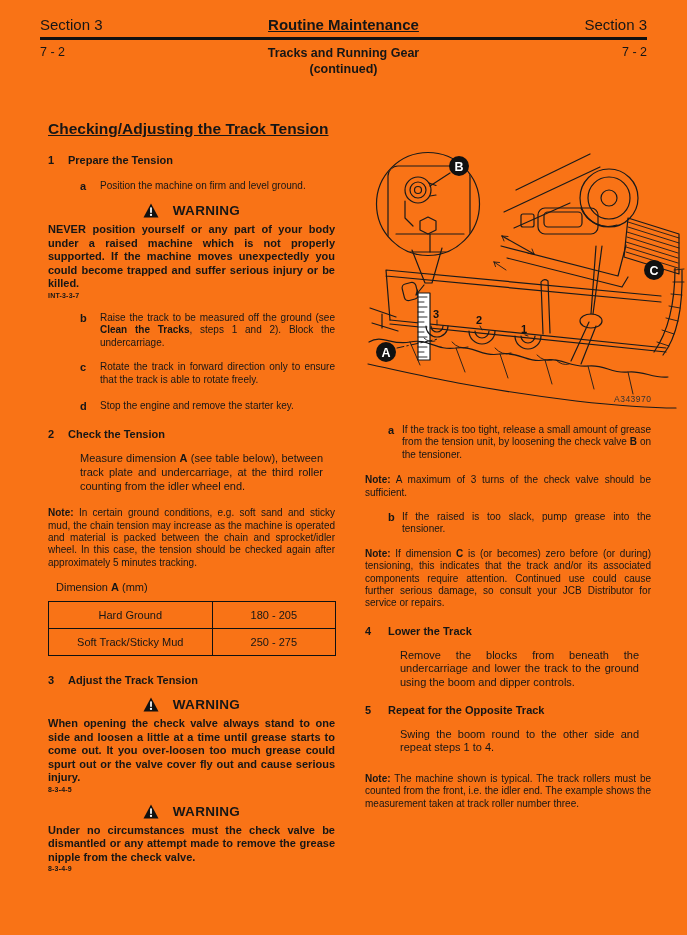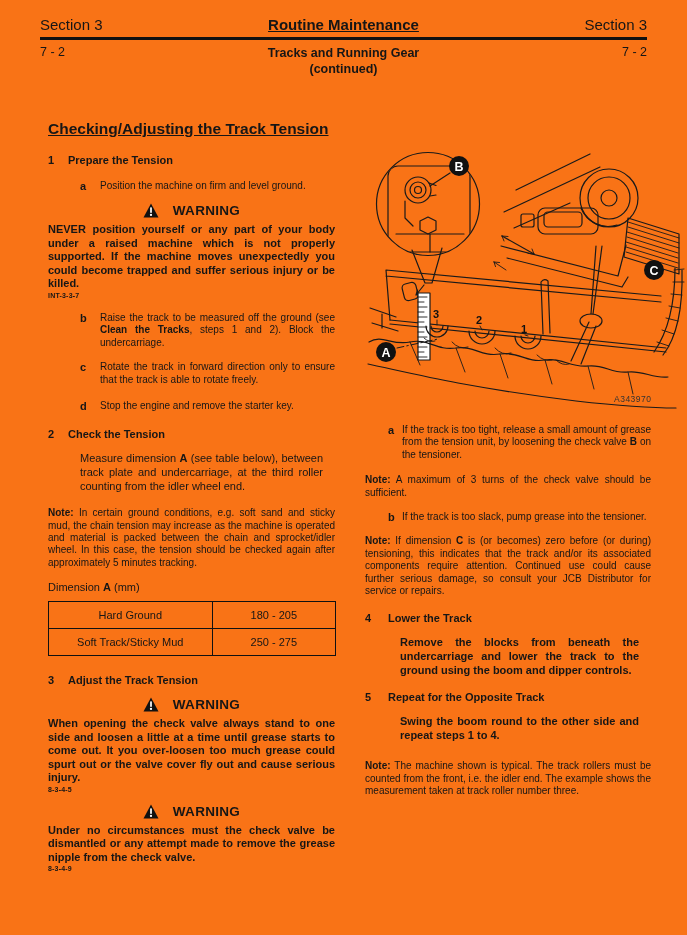--- a/index.html
+++ b/index.html
@@ -18,38 +18,38 @@
   .hdr2-center{flex:1;text-align:center;font-size:12.5px;font-weight:bold;line-height:1.3;}
   
   .col-left{position:absolute;left:48px;top:120px;width:287px;}
   .col-right{position:absolute;left:365px;top:424px;width:286px;}
   .doc-h1{font-size:15.5px;font-weight:bold;margin:0;text-decoration:underline;}
   .step-head{display:flex;font-size:11px;font-weight:bold;}
   .step-num{width:20px;flex:none;}
   .col-right .step-num{width:23px;}
   .body-p{font-size:11px;line-height:1.24;text-align:justify;margin:12px;}
   .indent-l{padding-left:20px;}
-  .indent-r{padding-left:23px;font-weight:bold;}
+  .indent-r{padding-left:23px;}
   .sub{display:flex;}
   .sub-l{padding-left:32px;}
   .sub-r{padding-left:23px;}
   .sub-label{flex:none;font-size:11px;font-weight:bold;}
   .sub-l .sub-label{width:20px;}
   .sub-r .sub-label{width:14px;}
   .sub-text{flex:1;font-size:10px;line-height:1.24;text-align:justify;}
   .seg-b{font-weight:bold;}
   .note-p{font-size:10px;line-height:1.24;text-align:justify;margin:0;}
   
   .warn-head{display:flex;justify-content:center;align-items:center;gap:14px;
              font-size:13.5px;font-weight:bold;letter-spacing:.3px;}
   .warn-tri{width:16px;height:15px;flex:none;}
   .warn-body{font-size:11px;font-weight:bold;line-height:1.23;text-align:justify;margin:5px 0 0;}
   .warn-code{font-size:7px;font-weight:bold;margin-top:1px;letter-spacing:.2px;}
   
-  .dim-label{font-size:11px;margin:0;}
+  .dim-label{font-size:11px;margin:8px;}
   .dim-table{border-collapse:collapse;width:288px;margin-top:8px;}
   .dim-table td{border:1.6px solid #111;height:26px;text-align:center;
                 font-size:11px;padding:0 4px;}
   .dim-table td.c1{width:57%;}.mt11{margin-top:11px;}.mt12{margin-top:12px;}
   .mt13{margin-top:13px;}.mt14{margin-top:14px;}.mt15{margin-top:15px;}
   .mt16{margin-top:16px;}.mt18{margin-top:18px;}
   
   .figure{position:absolute;left:366px;top:146px;width:320px;height:268px;}
   .fig-svg{width:100%;height:100%;}
   .fig-stroke{stroke:#1a1a1a;fill:none;stroke-width:1.2;stroke-linecap:round;stroke-linejoin:round;}
@@ -288,21 +288,21 @@
 
     <div class="sub sub-r">
       <span class="sub-label">a</span>
       <span class="sub-text"><span>If the track is too tight, release a small amount of grease from the tension unit, by loosening the check valve </span><span class="seg-b">B</span><span> on the tensioner.</span></span>
     </div>
 
     <p class="note-p mt13"><span class="seg-b">Note:</span><span> A maximum of 3 turns of the check valve should be sufficient.</span></p>
 
     <div class="sub sub-r mt12">
       <span class="sub-label">b</span>
-      <span class="sub-text">If the track is too slack, pump grease into the tensioner.</span>
+      <span class="sub-text">If the raised is too slack, pump grease into the tensioner.</span>
     </div>
 
     <p class="note-p mt12"><span class="seg-b">Note:</span><span> If dimension </span><span class="seg-b">C</span><span> is (or becomes) zero before (or during) tensioning, this indicates that the track and/or its associated components require attention. Continued use could cause further serious damage, so consult your JCB Distributor for service or repairs.</span></p>
 
     <div class="step-head mt15">
       <span class="step-num">4</span>
       <span>Lower the Track</span>
     </div>
     <p class="body-p indent-r mt12">Remove the blocks from beneath the undercarriage and lower the track to the ground using the boom and dipper controls.</p>
 

